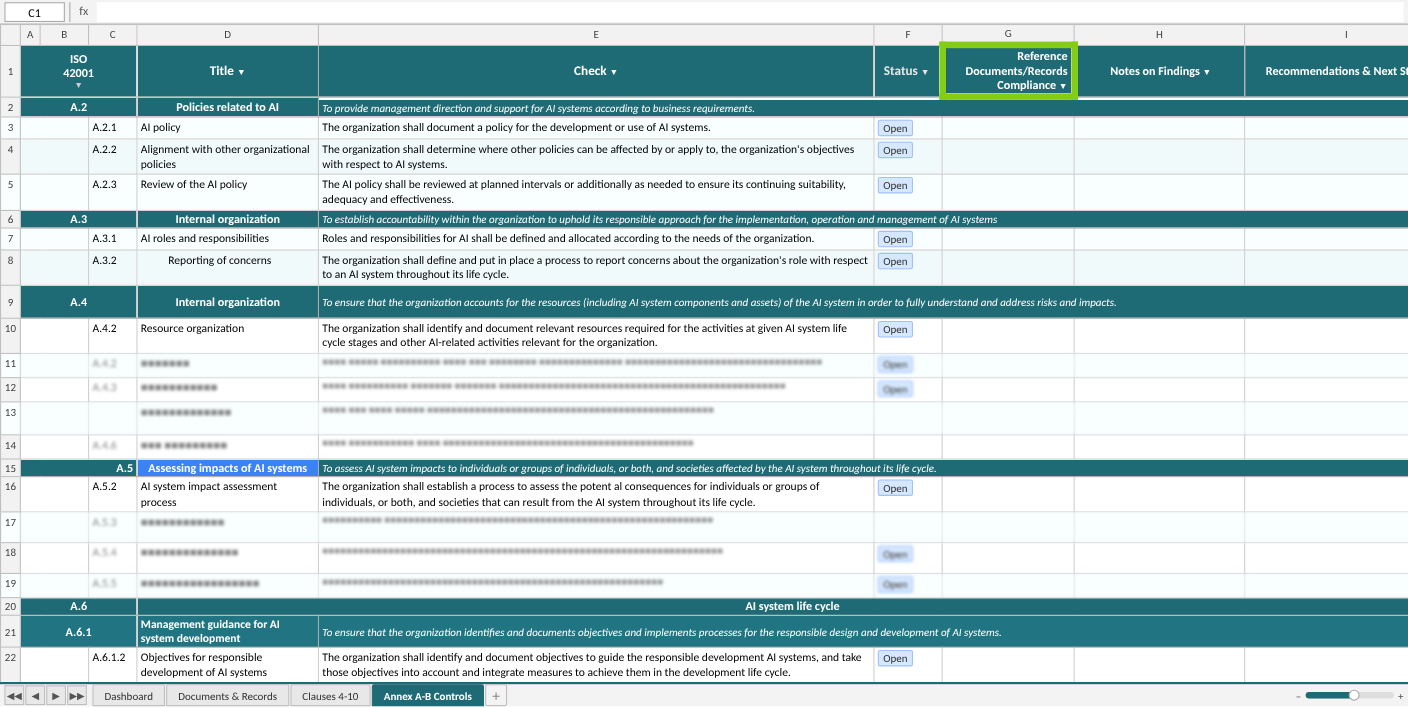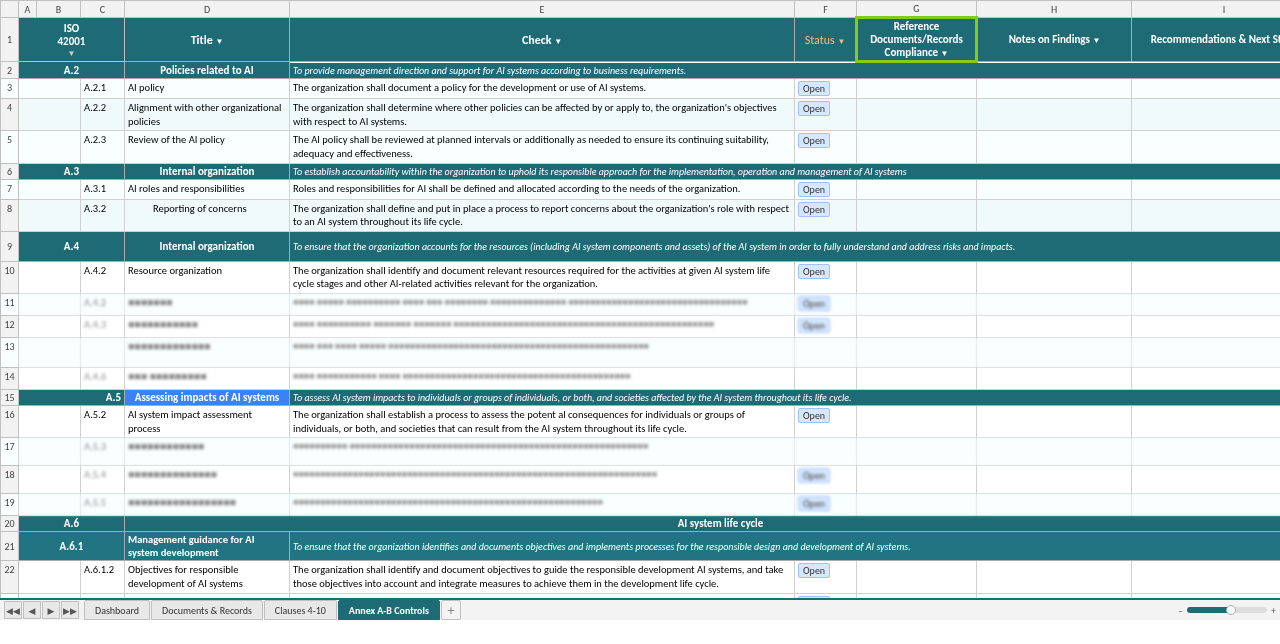--- a/index.html
+++ b/index.html
@@ -187,20 +187,26 @@
       overflow-y: auto;
       overflow-x: auto;
       height: 598px;
     }
   </style>
 </head>
 <body>
 
 <div class="spreadsheet-wrapper">
 
+  <div class="formula-bar">
+    <div class="cell-ref-box">C1</div>
+    <div class="formula-divider"></div>
+    <div style="font-size:11px; color:#555; padding: 0 4px;">fx</div>
+    <input class="formula-input" type="text" value="" readonly="" style="">
+  </div>
 
   <div class="scroll-area">
     <table>
       <colgroup>
         <col class="col-row-num">
         <col class="col-a">
         <col class="col-b">
         <col class="col-c">
         <col class="col-d">
         <col class="col-e">
@@ -231,24 +237,24 @@
             <div>ISO</div>
             <div>42001</div>
             <div style="font-size:8px; color:#ccc;">▼</div>
           </td>
           <td style="background:#1f6b75; color:#fff; font-weight:bold; text-align:center; font-size:12px; vertical-align:middle; border:1px solid #aaa;">
             Title <span style="font-size:8px;">▼</span>
           </td>
           <td style="background:#1f6b75; color:#fff; font-weight:bold; text-align:center; font-size:12px; vertical-align:middle; border:1px solid #aaa;">
             Check <span style="font-size:8px;">▼</span>
           </td>
-          <td style="background:#1f6b75; color:#fdba74; font-weight:normal; text-align:center; font-size:12px; vertical-align:middle; border:1px solid #aaa;">
+          <td style="background:#1f6b75; color:#e5e5e5; font-weight:bold; text-align:center; font-size:12px; vertical-align:middle; border:1px solid #aaa;">
             Status <span style="font-size:8px;">▼</span>
           </td>
-          <td style="background:#1f6b75; color:#fff; font-weight:bold; text-align:center; font-size:11px; vertical-align:middle; white-space:normal; border:3px solid #84cc16;">
+          <td style="background:#1f6b75; color:#fff; font-weight:bold; text-align:right; font-size:11px; vertical-align:middle; white-space:normal; border:6px solid #84cc16;">
             Reference Documents/Records Compliance <span style="font-size:8px;">▼</span>
           </td>
           <td style="background:#1f6b75; color:#fff; font-weight:bold; text-align:center; font-size:11px; vertical-align:middle; border:1px solid #aaa;">
             Notes on Findings <span style="font-size:8px;">▼</span>
           </td>
           <td style="background:#1f6b75; color:#fff; font-weight:bold; text-align:center; font-size:11px; vertical-align:middle; white-space:normal; border:1px solid #aaa;">
             Recommendations &amp; Next Steps
           </td>
         </tr>
       </thead>

